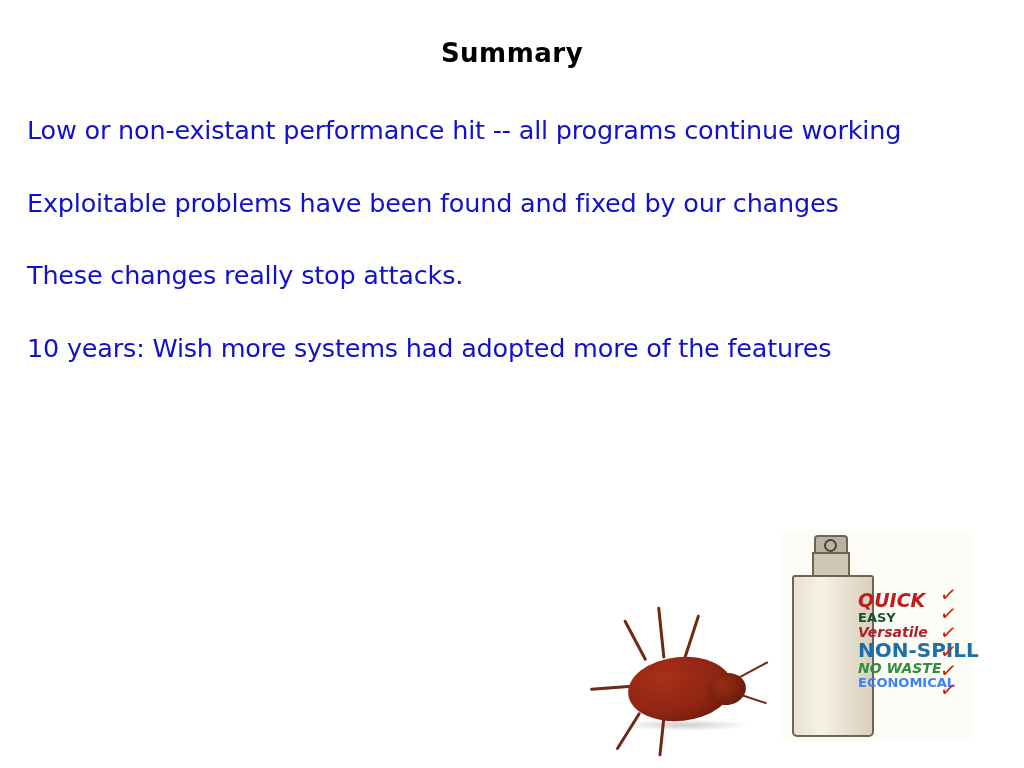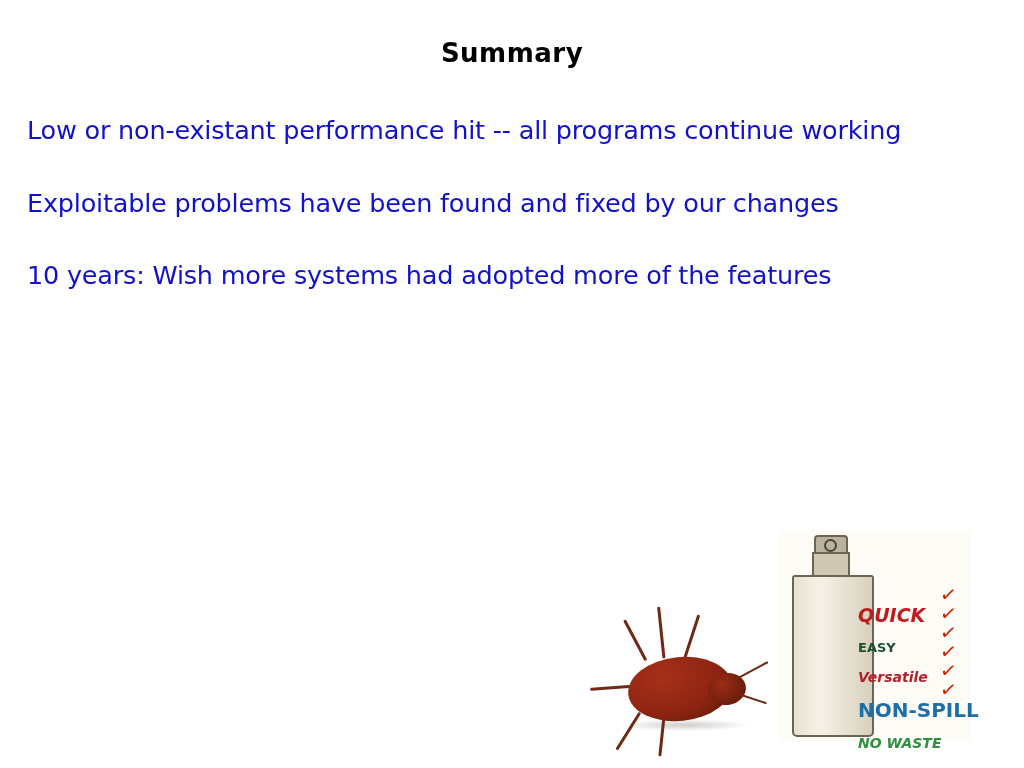--- a/index.html
+++ b/index.html
@@ -112,21 +112,20 @@
     left: 80px;
     top: 60px;
     width: 104px;
     font-family: "DejaVu Sans", sans-serif;
     font-weight: bold;
     line-height: 1.08;
   }
   .can-text span {
     display: block;
     white-space: nowrap;
-    margin-top: 15px;
   }
   .ct-quick { font-size: 19px; color: #c01c1c; font-style: italic; }
   .ct-easy  { font-size: 13px; color: #14532d; }
   .ct-vers  { font-size: 14px; color: #b0202a; font-style: italic; }
   .ct-nonspill { font-size: 20px; color: #1d6fa8; }
   .ct-nowaste  { font-size: 14px; color: #2f8f3f; font-style: italic; }
   .ct-econ { font-size: 13px; color: #3b82f6; }
   .checks {
     position: absolute;
     right: 4px;
@@ -197,20 +196,21 @@
 </head>
 <body>
 
 <div class="slide">
 
   <div class="slide-title">Summary</div>
 
   <div class="bullets">
     <div class="bullet-line">Low or non-existant performance hit -- all programs continue working</div>
     <div class="bullet-line">Exploitable problems have been found and fixed by our changes</div>
+    <div class="bullet-line">These changes really stop attacks.</div>
     <div class="bullet-line">10 years: Wish more systems had adopted more of the features</div>
   </div>
 
   <div class="artwork">
 
     <div class="bug">
       <div class="shadow"></div>
       <div class="leg" style="left:66px; top:44px; width:46px; transform:rotate(-118deg);"></div>
       <div class="leg" style="left:84px; top:42px; width:52px; transform:rotate(-96deg);"></div>
       <div class="leg" style="left:104px; top:44px; width:48px; transform:rotate(-72deg);"></div>

